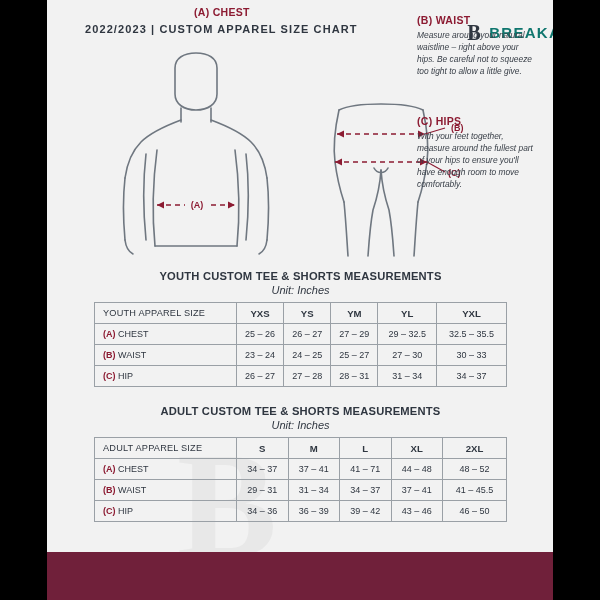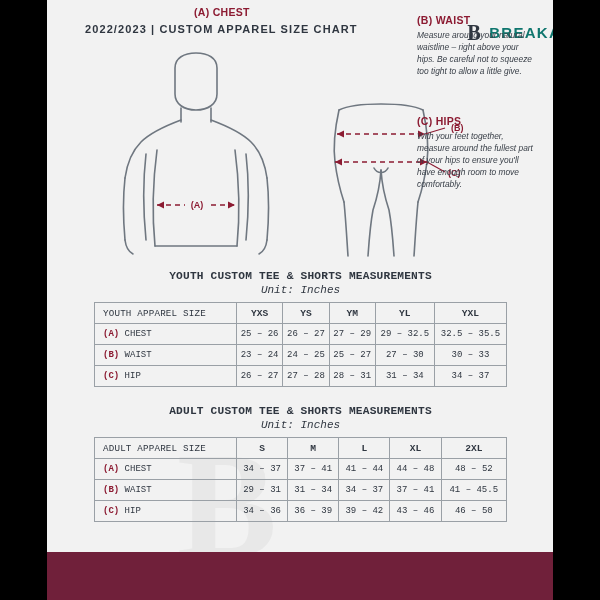--- a/index.html
+++ b/index.html
@@ -111,21 +111,20 @@
   }
   #anno-chest { left: 147px; top: 6px; width: 120px; }
   #anno-waist { left: 370px; top: 14px; width: 120px; }
   #anno-hips  { left: 370px; top: 115px; width: 120px; }
 
   
   .table-block {
     position: absolute;
     left: 47px;
     width: 413px;
-    font-family: Liberation Mono, monospace;
   }
   #youth-block { top: 270px; }
   #adult-block { top: 405px; }
 
   .tbl-title {
     text-align: center;
     font-size: 11.2px;
     font-weight: bold;
     color: #2f3640;
     letter-spacing: 0.2px;
@@ -328,21 +327,21 @@
           <th class="sz">L</th>
           <th class="sz">XL</th>
           <th class="sz">2XL</th>
         </tr>
       </thead>
       <tbody>
         <tr>
           <td class="lead"><span class="tag">(A)</span><span> CHEST</span></td>
           <td>34 – 37</td>
           <td>37 – 41</td>
-          <td>41 – 44</td>
+          <td>41 – 71</td>
           <td>44 – 48</td>
           <td>48 – 52</td>
         </tr>
         <tr>
           <td class="lead"><span class="tag">(B)</span><span> WAIST</span></td>
           <td>29 – 31</td>
           <td>31 – 34</td>
           <td>34 – 37</td>
           <td>37 – 41</td>
           <td>41 – 45.5</td>

